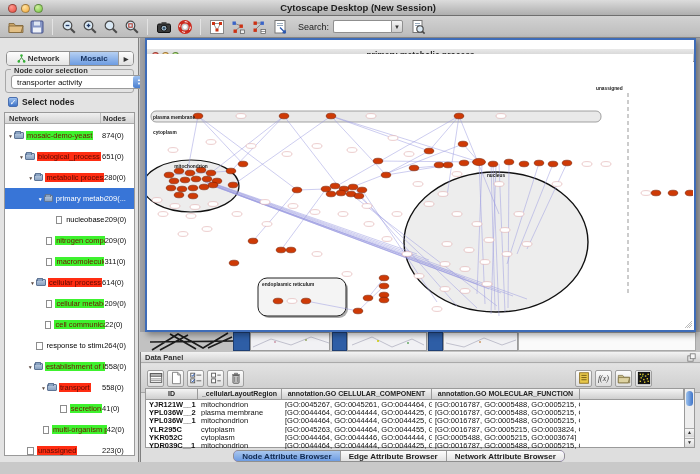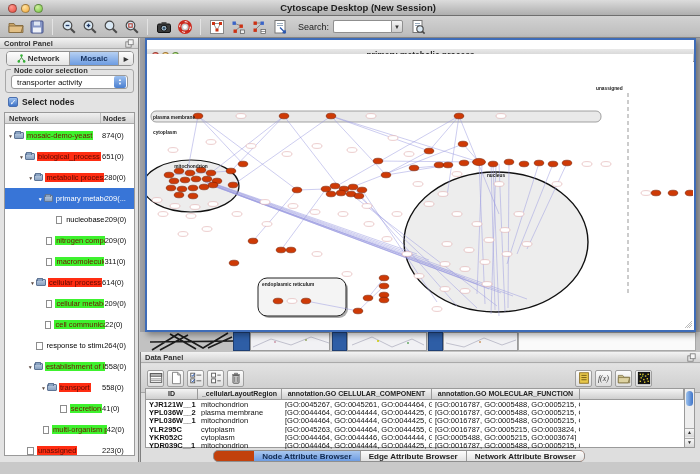--- a/index.html
+++ b/index.html
@@ -36,21 +36,21 @@
   .phead .fill{flex:1;}
   .floatico svg{width:9px;height:9px;display:block;}
   .cptabs{position:absolute;left:6px;top:13px;width:128px;height:15px;display:flex;
     border:1px solid #8f8f8f;border-radius:4px;overflow:hidden;background:#f4f4f4;font-size:8px;font-weight:bold;}
   .cptab{display:flex;align-items:center;justify-content:center;gap:2px;color:#333;}
   .cptab.net{flex:1.3;border-right:1px solid #9a9a9a;background:linear-gradient(#fdfdfd,#e4e4e4);}
   .cptab.mos{flex:1;border-right:1px solid #9a9a9a;background:linear-gradient(#b6d0f2,#6d9ce2);color:#15315e;}
   .cptab.arrow{width:14px;font-size:6px;background:linear-gradient(#fdfdfd,#e0e0e0);}
   .groupbox{position:absolute;left:5px;top:31px;width:129px;height:24px;border:1px solid #a8a8a8;border-radius:3px;}
   .legend{position:absolute;top:-4px;left:5px;background:#e3e3e3;padding:0 3px;font-size:7.5px;font-weight:bold;color:#333;}
-  .combo{position:absolute;left:5px;top:5px;width:117px;height:14px;background:#fff;border:1px solid #9a9a9a;
+  .combo{position:absolute;left:5px;top:5px;width:136px;height:14px;background:#fff;border:1px solid #9a9a9a;
     border-radius:3px;display:flex;align-items:center;}
   .combo .val{flex:1;font-size:8px;padding-left:5px;color:#111;}
   .combo .step{width:12px;height:12px;margin-right:1px;border-radius:2px;
     background:linear-gradient(#9cc0f0,#4a7fd0);display:flex;flex-direction:column;align-items:center;justify-content:center;
     color:#fff;font-size:4px;line-height:4px;}
   .checkrow{position:absolute;left:8px;top:59px;display:flex;align-items:center;gap:4px;}
   .checkbox{width:10px;height:10px;border-radius:2px;border:1px solid #4a6fb0;
     background:linear-gradient(#9cc0f0,#3f74c8);color:#fff;font-size:8px;line-height:9px;text-align:center;}
   .checklabel{font-size:8.5px;font-weight:bold;color:#222;}
   .treebox{position:absolute;left:4px;top:74px;width:131px;height:344px;background:#fff;border:1px solid #9a9a9a;}
@@ -101,21 +101,21 @@
   .dhcell{background:linear-gradient(#f4f4f4,#cfcfcf);border-right:1px solid #9a9a9a;border-bottom:1px solid #9a9a9a;
     font-size:7px;font-weight:bold;text-align:center;overflow:hidden;white-space:nowrap;padding-top:1px;color:#222;}
   .drow{display:flex;height:8.2px;}
   .dcell{overflow:hidden;white-space:nowrap;padding-left:3px;color:#111;}
   .dcell.id{font-weight:bold;}
   .vscroll{position:absolute;right:5px;top:36px;width:11px;height:60px;background:#eee;border:1px solid #9a9a9a;}
   .vthumb{position:absolute;left:1px;top:2px;width:7px;height:15px;border-radius:4px;
     background:linear-gradient(90deg,#9cc2ee,#3f74c8);}
   .varrow{position:absolute;left:0;width:9px;height:9px;font-size:5px;text-align:center;color:#333;background:linear-gradient(#f8f8f8,#d8d8d8);border-top:1px solid #aaa;}
   .dtabs{position:absolute;left:0;top:98px;width:560px;height:12px;display:flex;justify-content:center;}
-  .dtabswrap{display:flex;border:1px solid #8f8f8f;border-radius:5px;overflow:hidden;background:#c2410c;transform:translateX(-22px);padding-left:40px;}
+  .dtabswrap{display:flex;border:1px solid #8f8f8f;border-radius:5px;overflow:hidden;background:#8b5cf6;transform:translateX(-22px);}
   .dtab{font-size:8px;font-weight:bold;padding:1px 8px 0 8px;color:#222;border-right:1px solid #9a9a9a;background:linear-gradient(#fdfdfd,#e2e2e2);}
   .dtab:last-child{border-right:none;}
   .dtab.sel{background:linear-gradient(#a9c7ee,#6d9ce2);color:#10294f;}
   
   .statusbar{position:absolute;left:0;top:462px;width:700px;height:12px;background:#d2d2d2;border-top:1px solid #979797;font-size:7.5px;color:#222;}
   .statusbar span{position:absolute;top:2px;}
   .grip{position:absolute;right:1px;top:1px;width:10px;height:10px;
     background:repeating-linear-gradient(135deg,#aaa 0 1px,transparent 1px 3px);}
 </style>
 </head>
@@ -244,30 +244,20 @@
             <line x1="5" y1="4.5" x2="10" y2="4.5" stroke="#9ab" stroke-width="1"></line>
             <line x1="5" y1="6.5" x2="10" y2="6.5" stroke="#9ab" stroke-width="1"></line>
             <circle cx="10" cy="10" r="3.2" fill="#dceaf5" stroke="#444" stroke-width="1.1"></circle>
             <line x1="12.3" y1="12.3" x2="14.6" y2="14.6" stroke="#444" stroke-width="1.6"></line>
           </svg>
       </div>
     </div>
   </div>
 
   <div class="cpanel">
-    <div class="phead">
-      <span>Control Panel</span>
-      <span class="fill"></span>
-      <span class="floatico">
-        <svg viewBox="0 0 11 11">
-            <rect x="1" y="3.5" width="6.5" height="6.5" fill="#e8e8e8" stroke="#777" stroke-width="1"></rect>
-            <rect x="4" y="1" width="6" height="6" fill="#f6f6f6" stroke="#777" stroke-width="1"></rect>
-          </svg>
-      </span>
-    </div>
     <div class="cptabs">
       <div class="cptab net">
         <svg width="9" height="9" viewBox="0 0 10 10">
             <line x1="2" y1="8" x2="5" y2="4" stroke="#2c8a2c" stroke-width="1"></line>
             <line x1="8" y1="8" x2="5" y2="4" stroke="#2c8a2c" stroke-width="1"></line>
             <line x1="5" y1="4" x2="5" y2="1.5" stroke="#2c8a2c" stroke-width="1"></line>
             <circle cx="2" cy="8.2" r="1.4" fill="#37b037"></circle>
             <circle cx="8" cy="8.2" r="1.4" fill="#37b037"></circle>
             <circle cx="5" cy="1.8" r="1.4" fill="#37b037"></circle>
           </svg>

